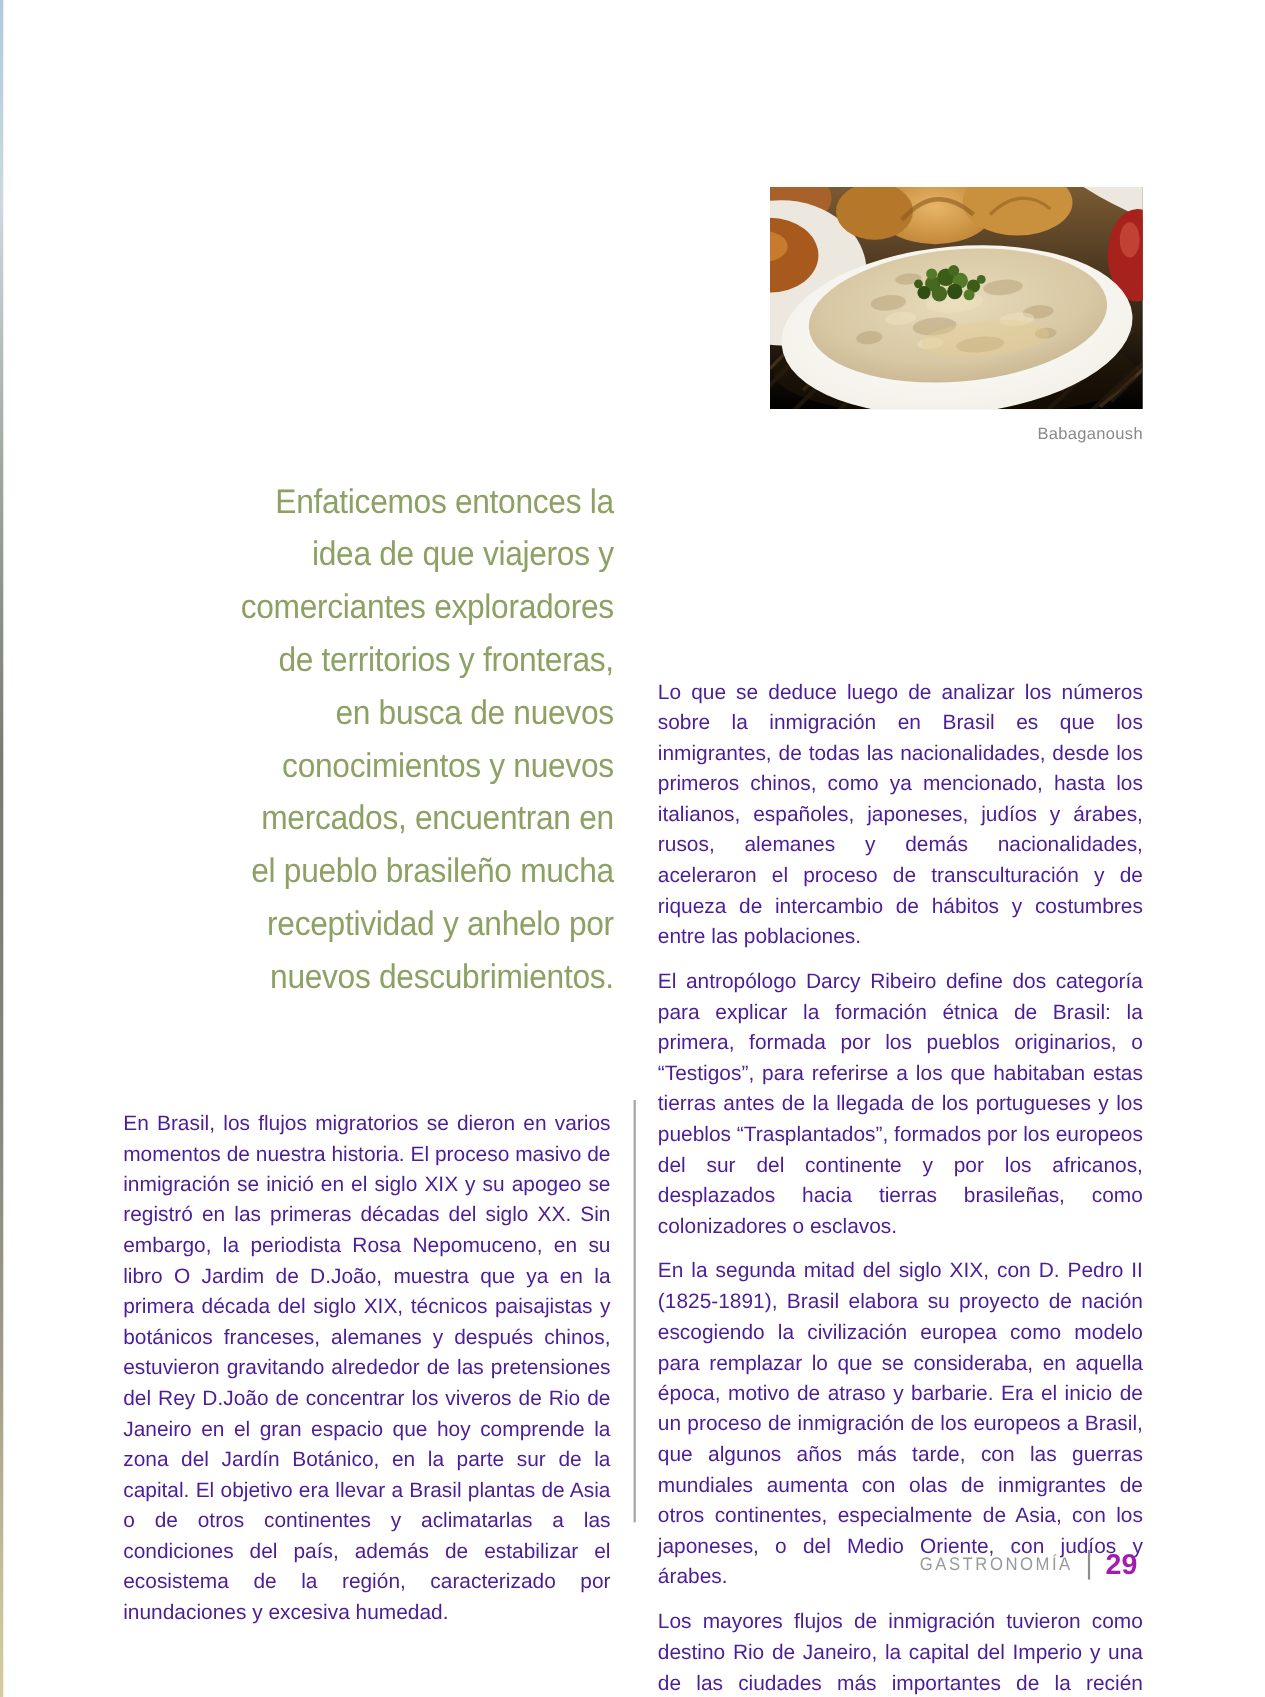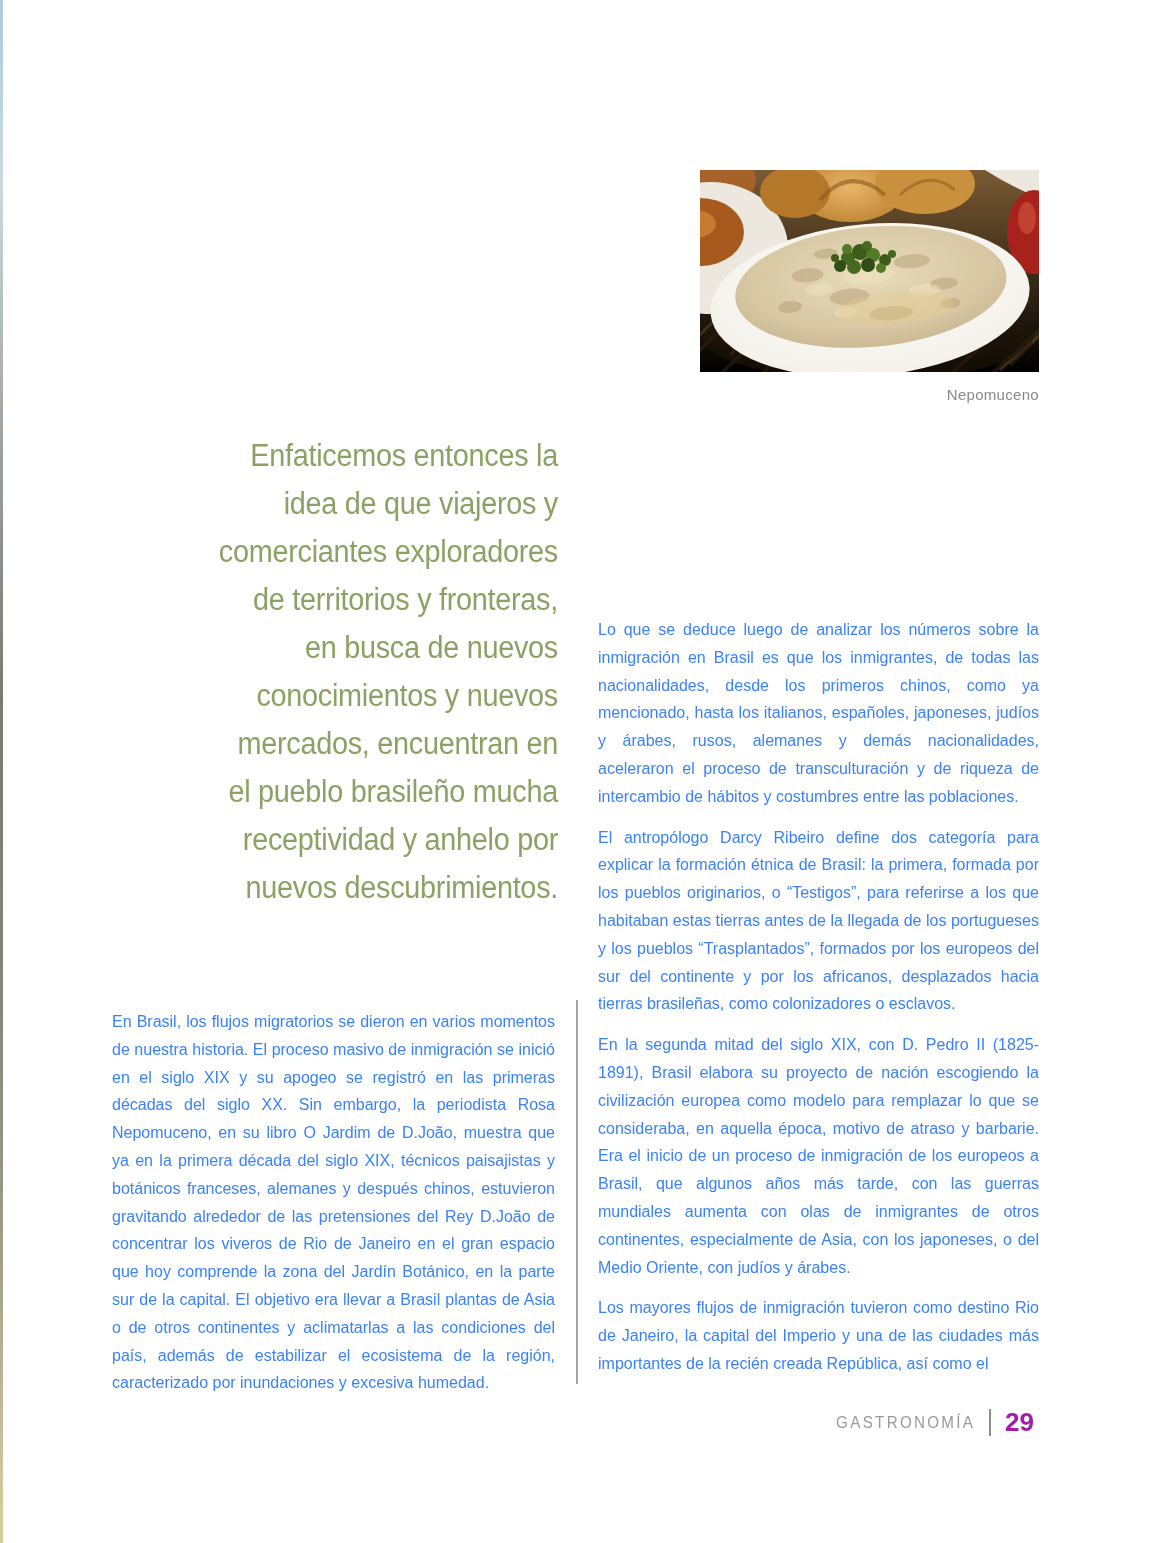--- a/index.html
+++ b/index.html
@@ -36,22 +36,22 @@
     font-size:31px;line-height:48px;letter-spacing:-.3px;
     color:#8CA163;
     transform:scaleX(.93);transform-origin:100% 0;
   }
   
   .col{position:absolute;}
   .col-left{left:112px;top:1008px;width:443px;}
   .col-right{left:598px;top:616px;width:441px;}
   .col p{
     margin:0 0 13px 0;
-    font-size:16px;line-height:27.8px;
-    color:#3b82f6;
+    font-size:19px;line-height:27.8px;
+    color:#4c1d95;
     text-align:justify;
   }
   .col p:last-child{margin-bottom:0;}
   .ital{}
   
   .column-divider{
     position:absolute;left:576px;top:1000px;width:2px;height:384px;
     background:#A3A5A9;
   }
   
@@ -168,21 +168,21 @@
         <circle cx="168" cy="95" r="7" fill="#2f4d14"></circle>
           <circle cx="181" cy="98" r="5" fill="#527a28"></circle>
         <circle cx="147" cy="79" r="5" fill="#527a28"></circle>
           <circle cx="167" cy="76" r="5" fill="#46681f"></circle>
         <circle cx="192" cy="84" r="4" fill="#46681f"></circle>
           <circle cx="135" cy="88" r="4" fill="#3c5c17"></circle>
       </g>
     </svg>
   </div>
 
-  <div class="photo-caption">Nepomuceno</div>
+  <div class="photo-caption">Babaganoush</div>
 
   <div class="pull-quote">
     <div>Enfaticemos entonces la</div>
     <div>idea de que viajeros y</div>
     <div>comerciantes exploradores</div>
     <div>de territorios y fronteras,</div>
     <div>en busca de nuevos</div>
     <div>conocimientos y nuevos</div>
     <div>mercados, encuentran en</div>
     <div>el pueblo brasileño mucha</div>

